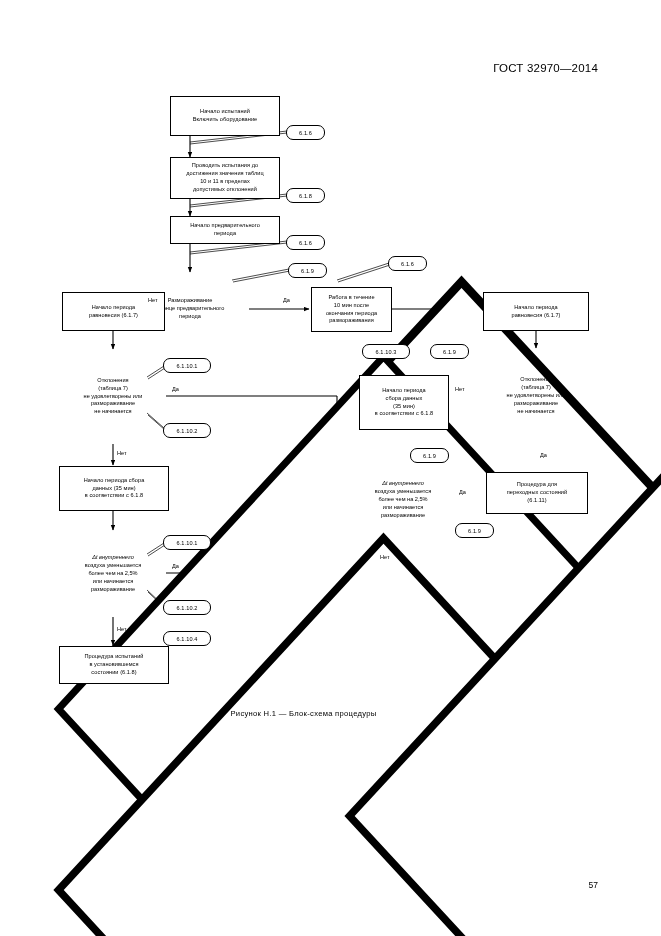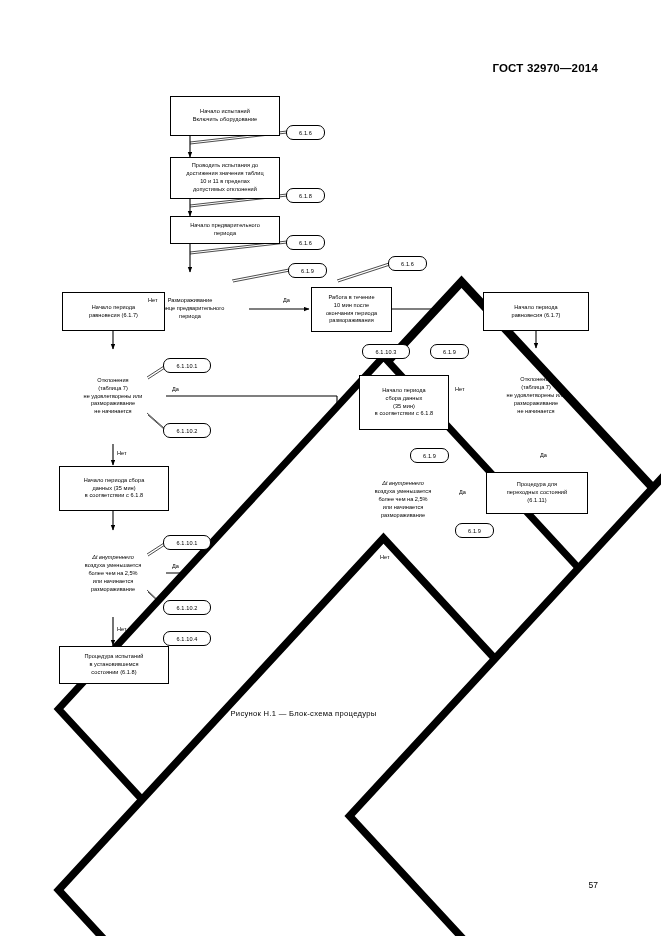--- a/index.html
+++ b/index.html
@@ -21,21 +21,21 @@
     width: 661px;
     height: 936px;
     background: #ffffff;
   }
   
   .doc-header {
     position: absolute;
     right: 63px;
     top: 62px;
     font-size: 11.5px;
-    font-weight: bold;
+    font-weight: normal;
     letter-spacing: 0.2px;
     white-space: nowrap;
   }
   
   #chart {
     position: absolute;
     left: 0;
     top: 0;
     width: 661px;
     height: 720px;

